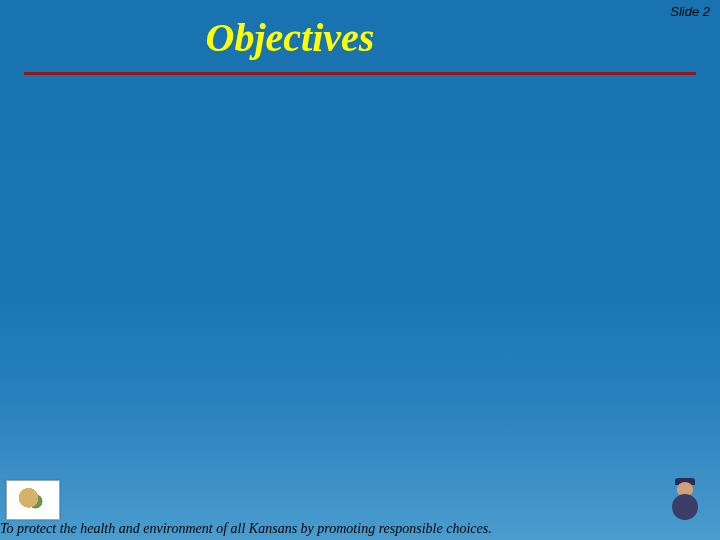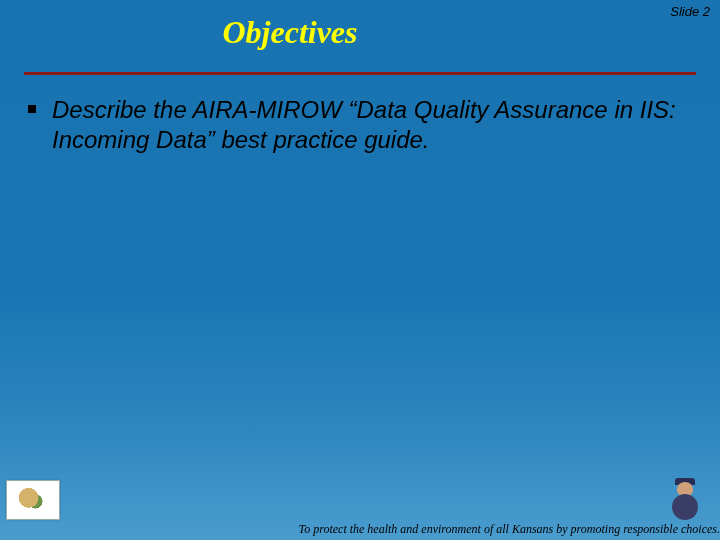--- a/index.html
+++ b/index.html
@@ -25,21 +25,21 @@
     color: #000;
   }
   .title {
     position: absolute;
     top: 14px;
     left: 0;
     width: 580px;
     text-align: center;
     font-family: "Times New Roman", Times, serif;
     font-weight: bold;
-    font-size: 32px;
+    font-size: 40px;
     color: #ffff00;
   }
   .title-underline {
     position: absolute;
     top: 72px;
     left: 24px;
     width: 672px;
     height: 3px;
     background: #8b1a1a;
   }
@@ -69,23 +69,23 @@
     top: 10px;
     width: 8px;
     height: 8px;
     background: #000;
   }
   .footer-tagline {
     position: absolute;
     bottom: 3px;
     left: 0;
     width: 720px;
-    text-align: right;
+    text-align: left;
     font-family: "Times New Roman", Times, serif;
-    font-size: 12px;
+    font-size: 14px;
     color: #000;
   }
   .logo-left {
     position: absolute;
     left: 6px;
     bottom: 20px;
     width: 52px;
     height: 38px;
     background: #fff;
     border: 1px solid #9aa;
@@ -136,21 +136,20 @@
 
 <div class="slide">
 
   <div class="slide-number">Slide 2</div>
 
   <div class="title">Objectives</div>
   <div class="title-underline"></div>
 
   <div class="content">
     <ul class="bullets">
-      <li>Describe the AIRA-MIROW “Data Quality Assurance in IIS: Incoming Data” best practice guide.</li>
     </ul>
   </div>
 
   <div class="logo-left"></div>
 
   <div class="footer-tagline">To protect the health and environment of all Kansans by promoting responsible choices.</div>
 
   <div class="logo-right">
     <div class="hat"></div>
     <div class="head"></div>

